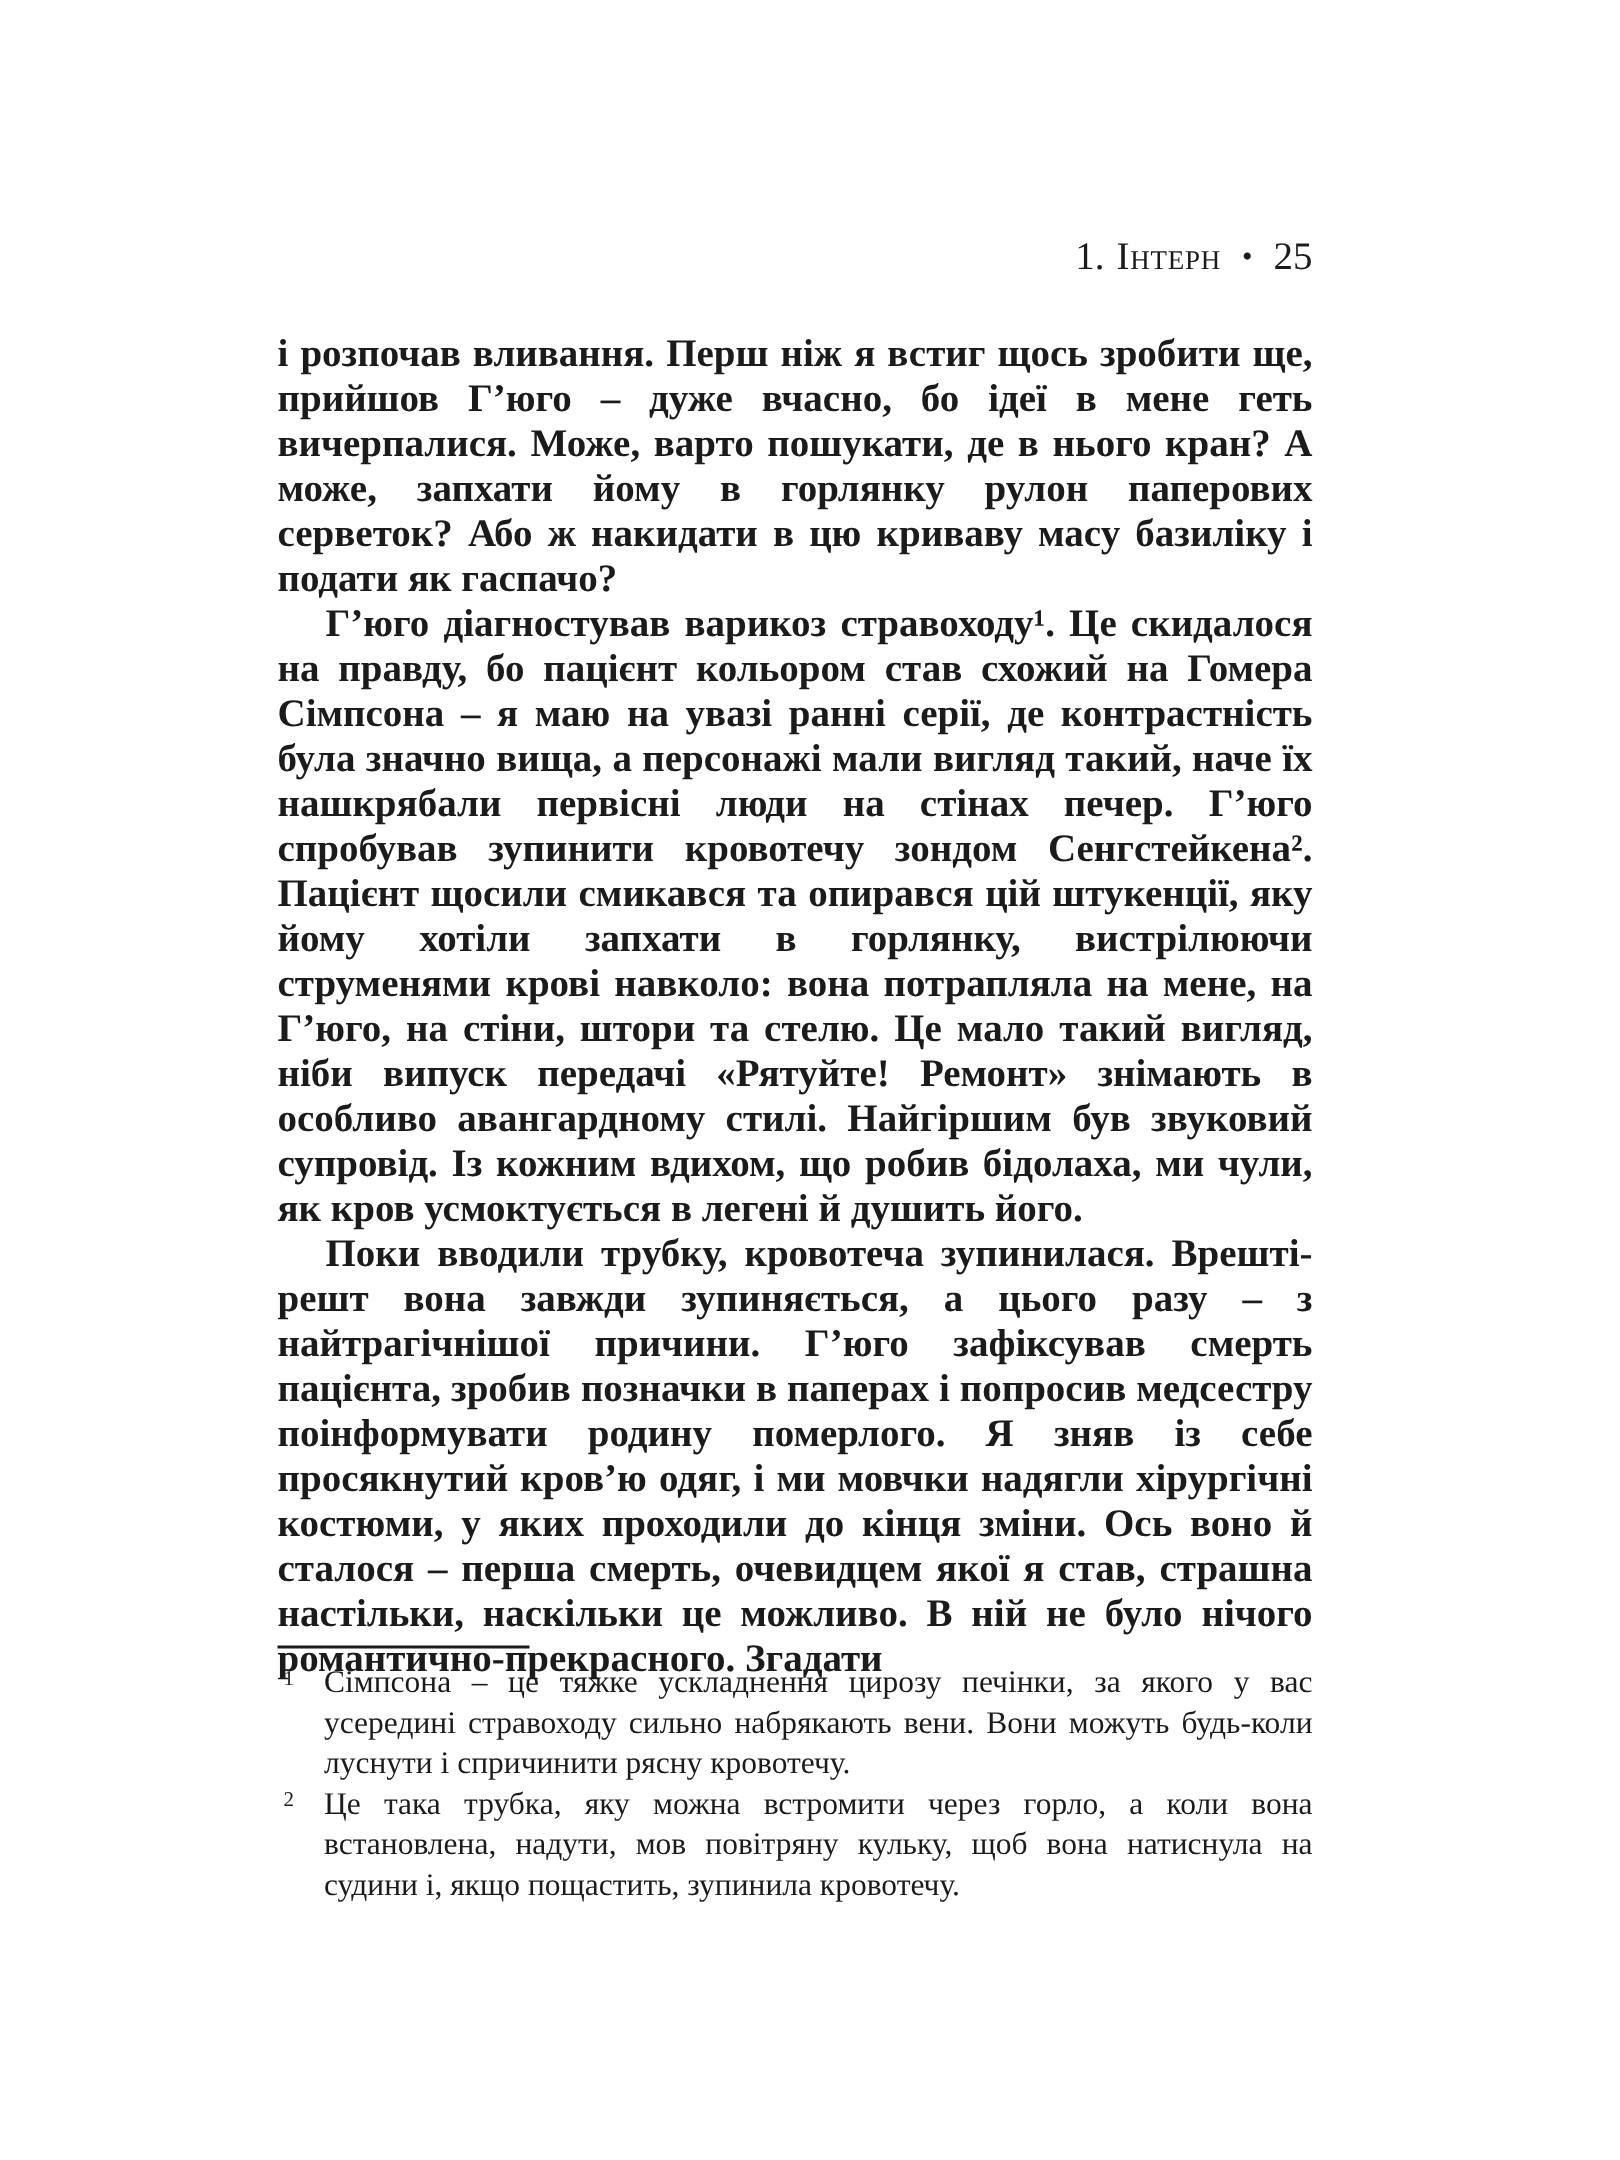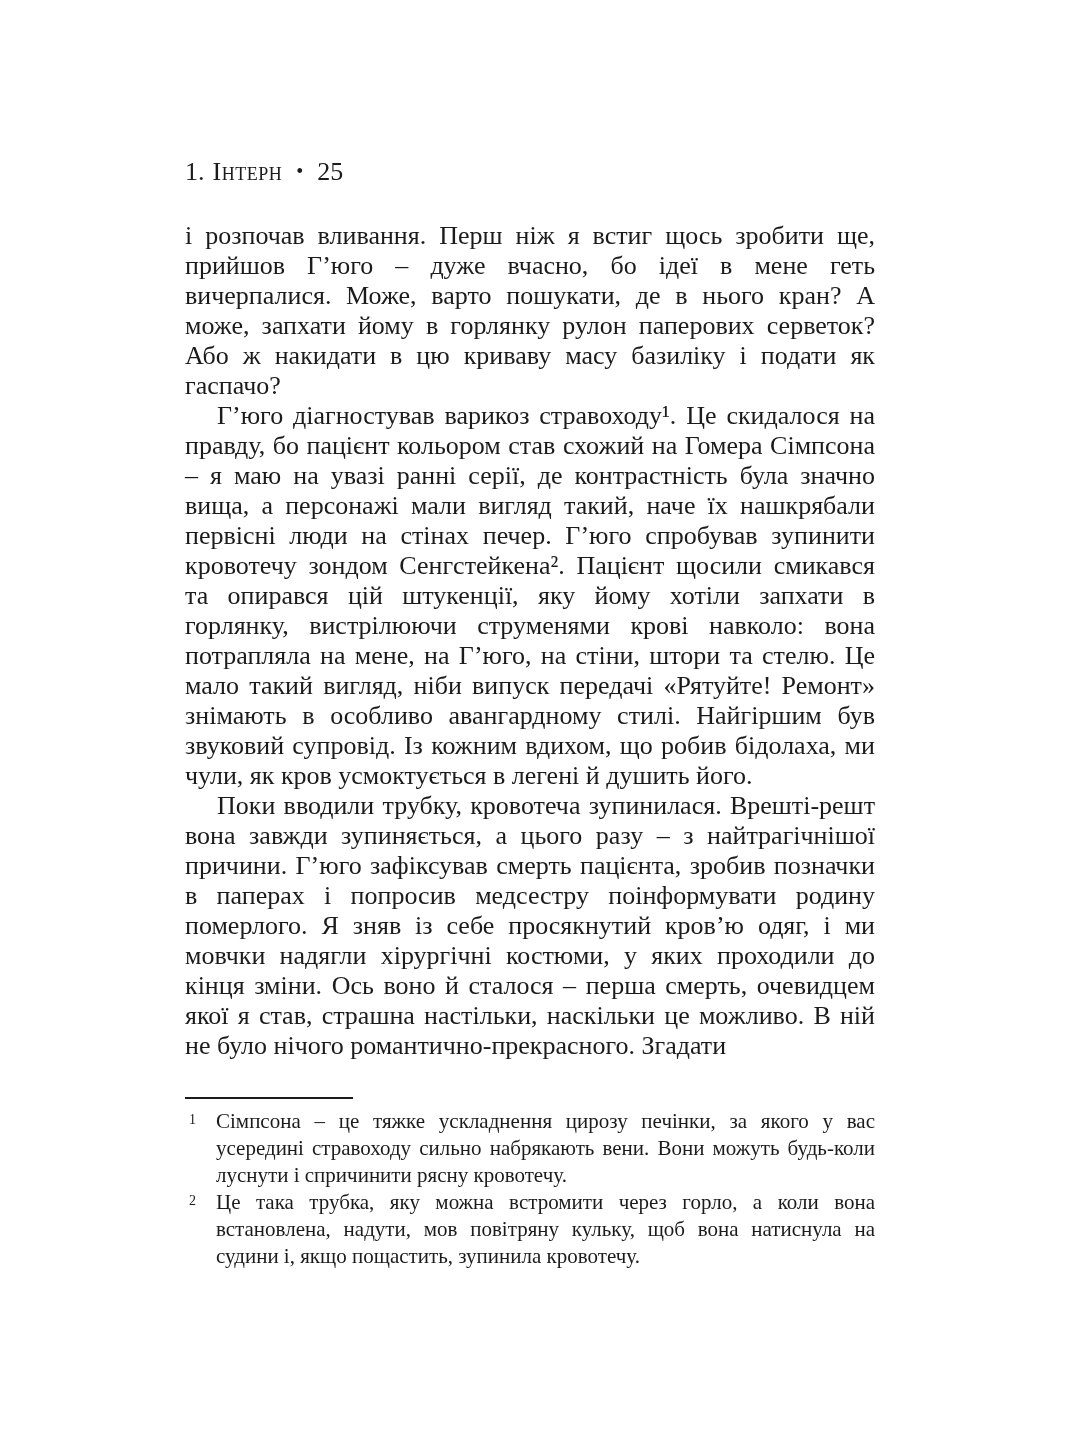--- a/index.html
+++ b/index.html
@@ -18,21 +18,21 @@
     font-family: "Liberation Serif", "DejaVu Serif", serif;
     overflow: hidden;
   }
 
   
   .running-header {
     position: absolute;
     top: 156px;
     left: 185px;
     width: 690px;
-    text-align: left;
+    text-align: right;
     font-size: 26px;
     line-height: 30px;
     white-space: nowrap;
   }
   .running-header .chapter-number { margin-right: 8px; }
   .running-header .chapter-title {
     font-variant: small-caps;
     letter-spacing: 0.5px;
   }
   .running-header .bullet {
@@ -44,20 +44,21 @@
 
   
   .text-block {
     position: absolute;
     top: 221px;
     left: 185px;
     width: 690px;
     font-size: 26px;
     line-height: 30px;
     text-align: justify;
+    font-weight: bold;
   }
   .text-block p.para {
     margin: 0;
     padding: 0;
     text-indent: 32px;
   }
   .text-block p.para.first {
     text-indent: 0;
   }
 

